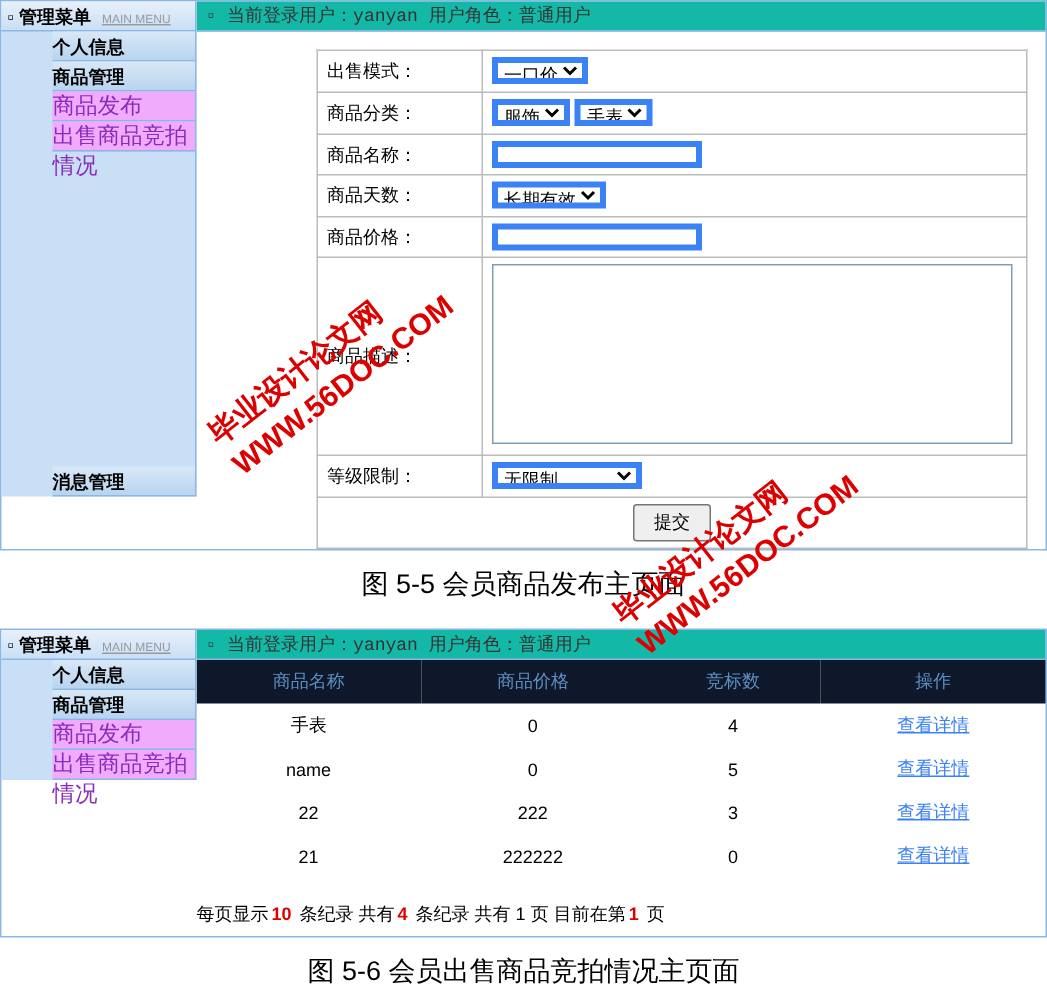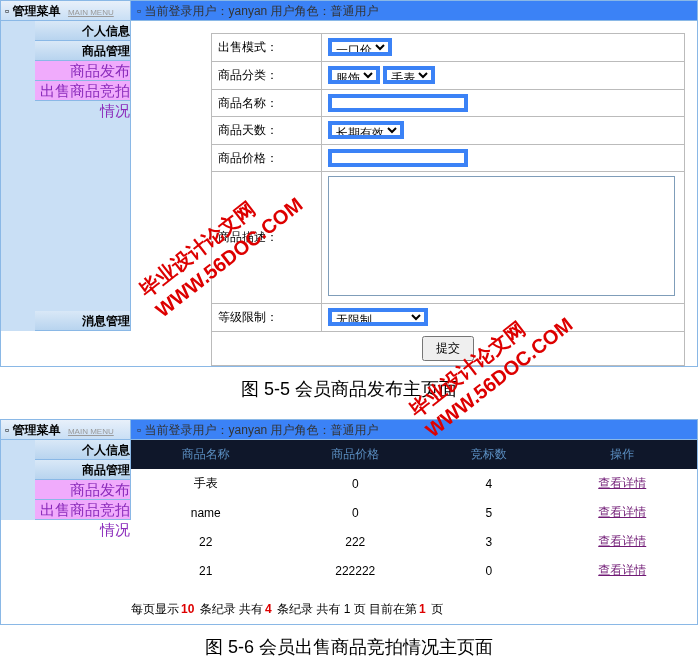--- a/index.html
+++ b/index.html
@@ -1,43 +1,43 @@
 <!DOCTYPE html>
 <html><head>
 <meta charset="utf-8">
 <style>
 * { box-sizing: border-box; margin: 0; padding: 0; }
 body { font-family: "SimSun", "宋体", sans-serif; font-size: 12px; background: #fff; width: 698px; }
 .screenshot { border: 1px solid #8ab8e6; }
 .sidebar { width: 130px; float: left; background: #c9dff5; border-right: 1px solid #8ab8e6; }
 .sidebar-header { height: 20px; line-height: 20px; padding-left: 4px; background: linear-gradient(#e8f0fa,#c9dff5); border-bottom: 1px solid #8ab8e6; font-weight: bold; }
 .sidebar-header .mm { color: #999; font-size: 8px; margin-left: 4px; font-weight: normal; text-decoration: underline; }
-.sidebar-item { height: 20px; line-height: 20px; text-align: right; border-bottom: 1px solid #8ab8e6; cursor: pointer; margin-left: 34px; }
+.sidebar-item { height: 20px; line-height: 20px; text-align: left; border-bottom: 1px solid #8ab8e6; cursor: pointer; margin-left: 34px; }
 .sidebar-item.section { background: linear-gradient(#d9e8f7,#b8d4ef); font-weight: bold; }
 .sidebar-item.leaf { background: #f0abfc; color: #8b2bbb; font-size: 15px; }
 .sidebar-gap { height: 210px; }
 .main { margin-left: 130px; }
-.status-bar { background: #3b82f6; height: 20px; line-height: 20px; padding-left: 6px; color: #333; border-bottom: 1px solid #8ab8e6; }
+.status-bar { background: #14b8a6; height: 20px; line-height: 20px; padding-left: 6px; color: #333; border-bottom: 1px solid #8ab8e6; font-family: Liberation Mono, monospace; }
 .form-area { padding: 12px 12px 0 80px; }
 table.form-table { border-collapse: collapse; width: 100%; }
 table.form-table td { border: 1px solid #bbb; padding: 4px 6px; height: 22px; }
 table.form-table td.lbl { width: 110px; }
 select, input[type=text] { font-size: 12px; height: 18px; border: 4px solid #3b82f6; }
 select { background: #fff; }
 input[type=text] { width: 140px; }
 textarea { width: 99%; height: 120px; border: 1px solid #7f9db9; resize: none; }
 .btn-row td { text-align: center; }
 button.submit { padding: 2px 12px; font-size: 12px; }
 .caption { text-align: center; padding: 10px 0 18px; font-size: 18px; }
 .clearfix::after { content: ""; display: table; clear: both; }
 .data-head { background: #0f172a; }
 table.data-table { width: 100%; border-collapse: collapse; margin-top: 0; }
 table.data-table th, table.data-table td { padding: 6px 4px; text-align: center; }
 table.data-table th { color: #5b8fc2; font-weight: normal; }
-table.data-table td.link a { color: #701a75; text-decoration: underline; cursor: pointer; }
+table.data-table td.link a { color: #3b82f6; text-decoration: underline; cursor: pointer; }
 .pager { text-align: left; padding: 16px 0 6px; }
 .pager .num { color: #d00; font-weight: bold; margin: 0 2px; }
 .watermark { position: relative; }
 .wm { position: absolute; color: #d00; font-size: 20px; font-weight: bold; transform: rotate(-38deg); pointer-events: none; line-height: 1.3; }
 </style>
 </head>
 <body>
 
 <div class="screenshot clearfix watermark">
   <div class="sidebar">

